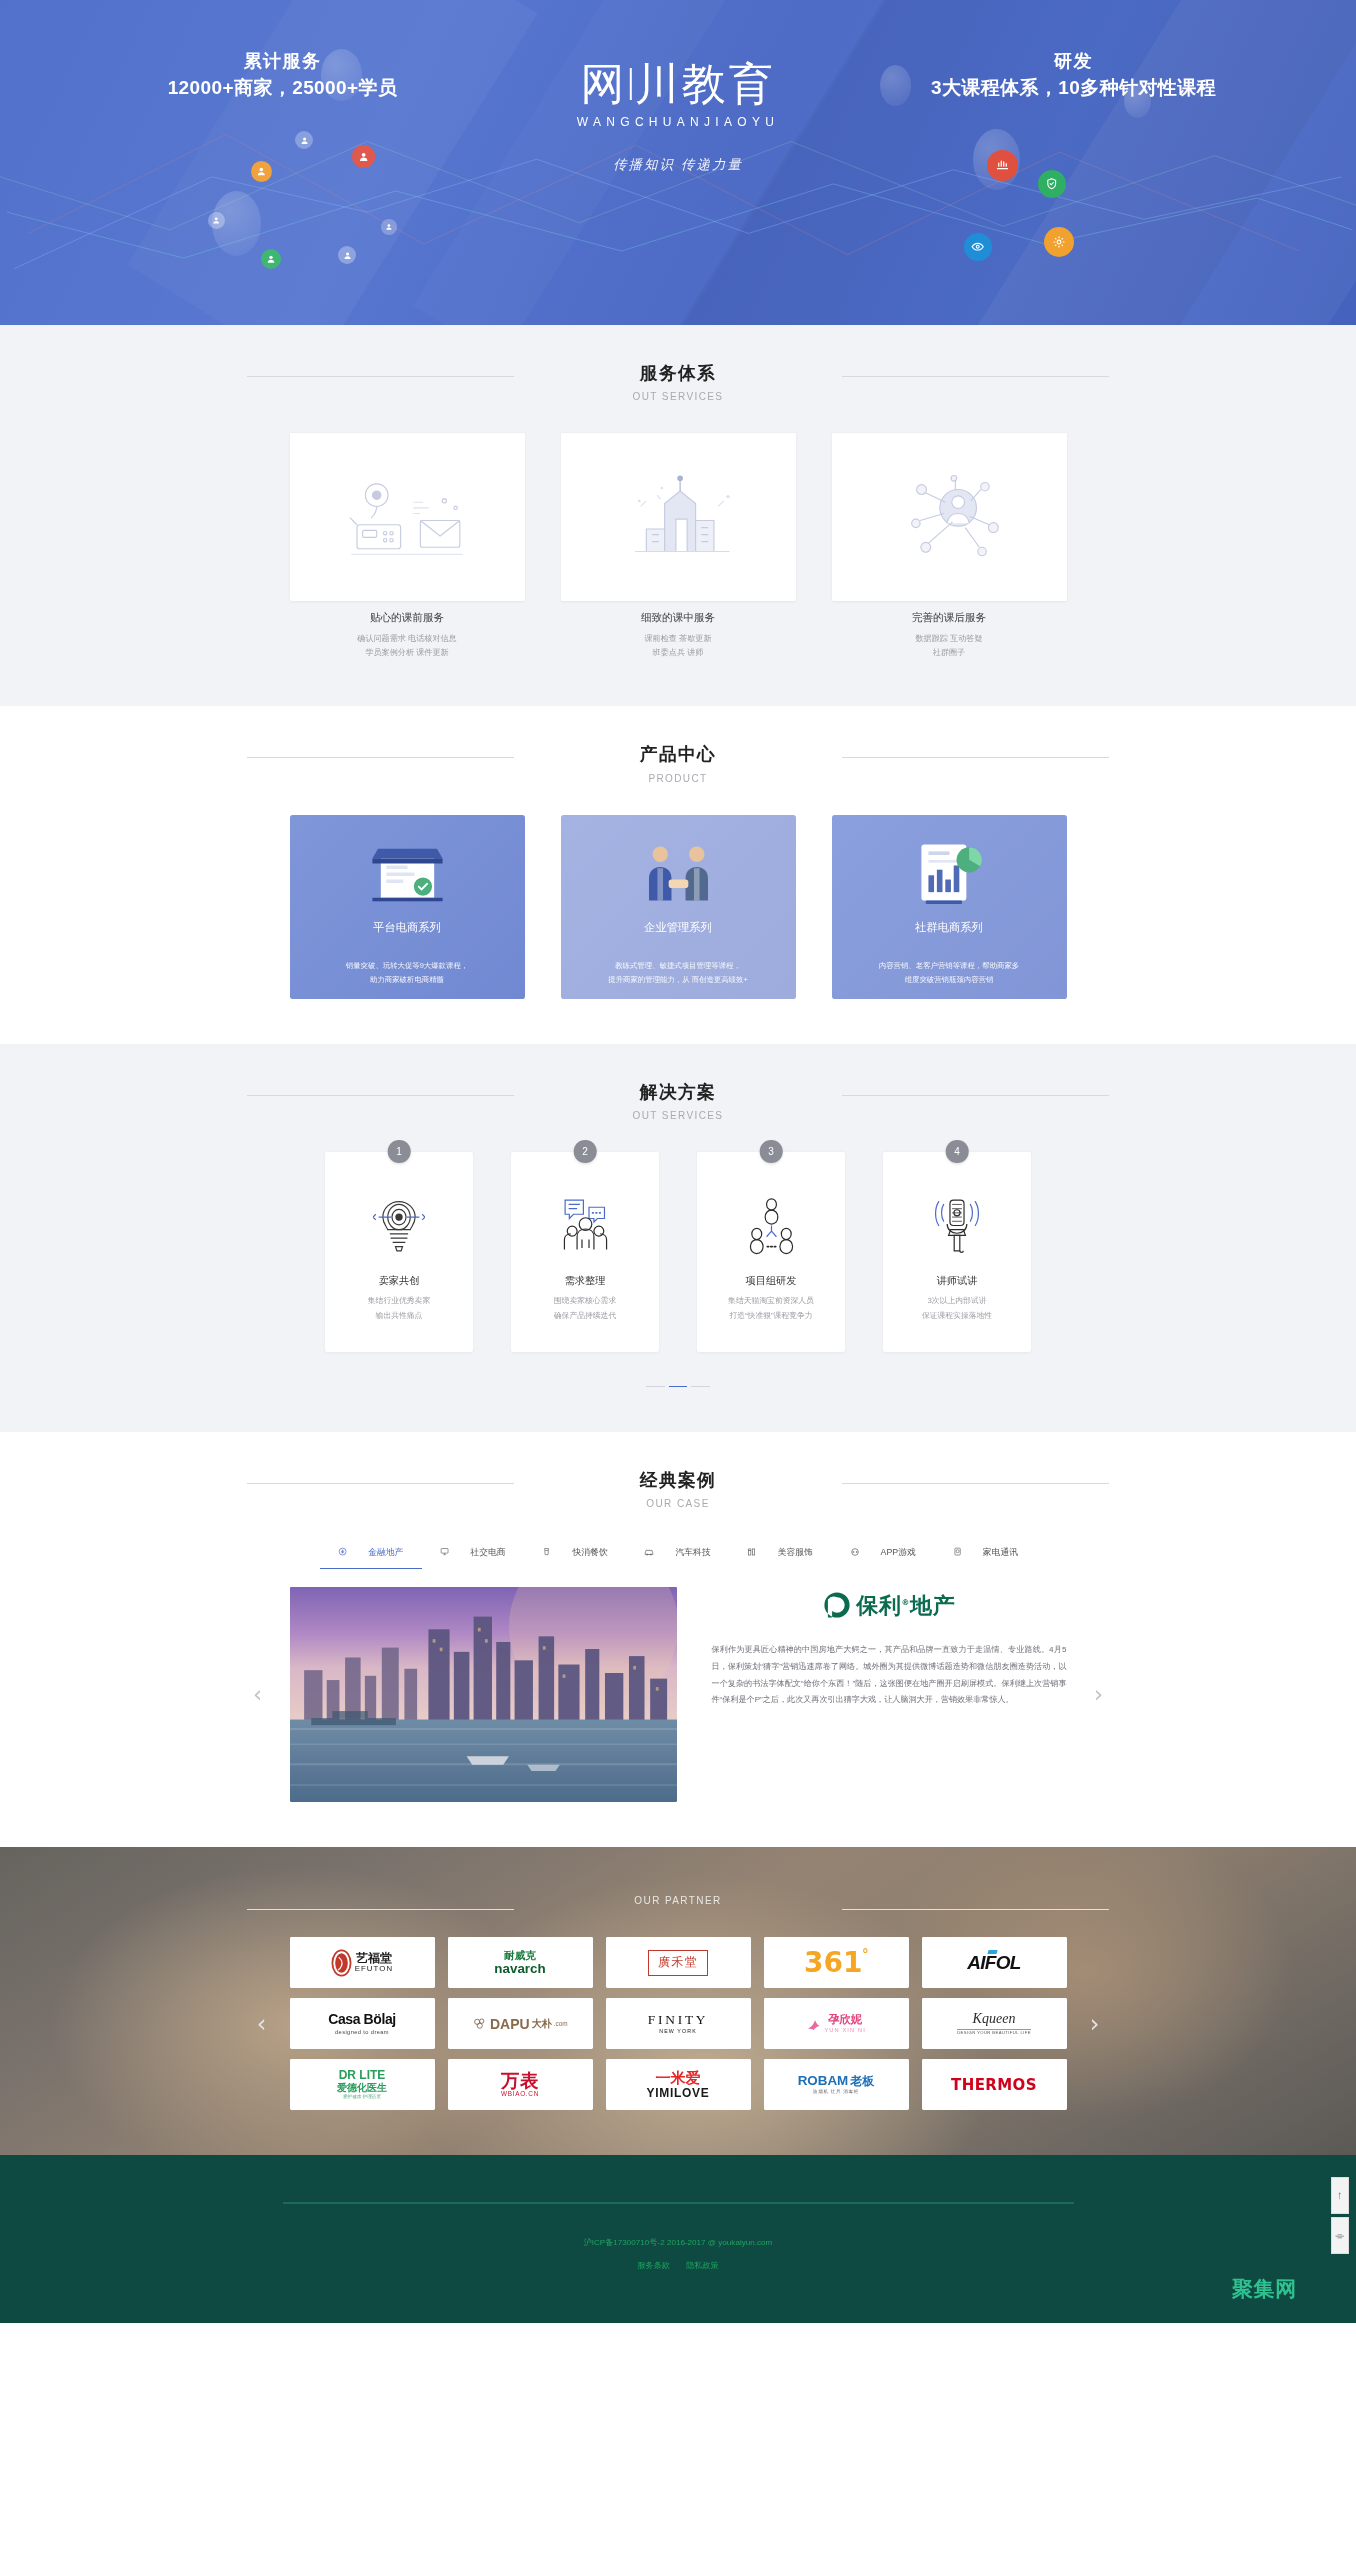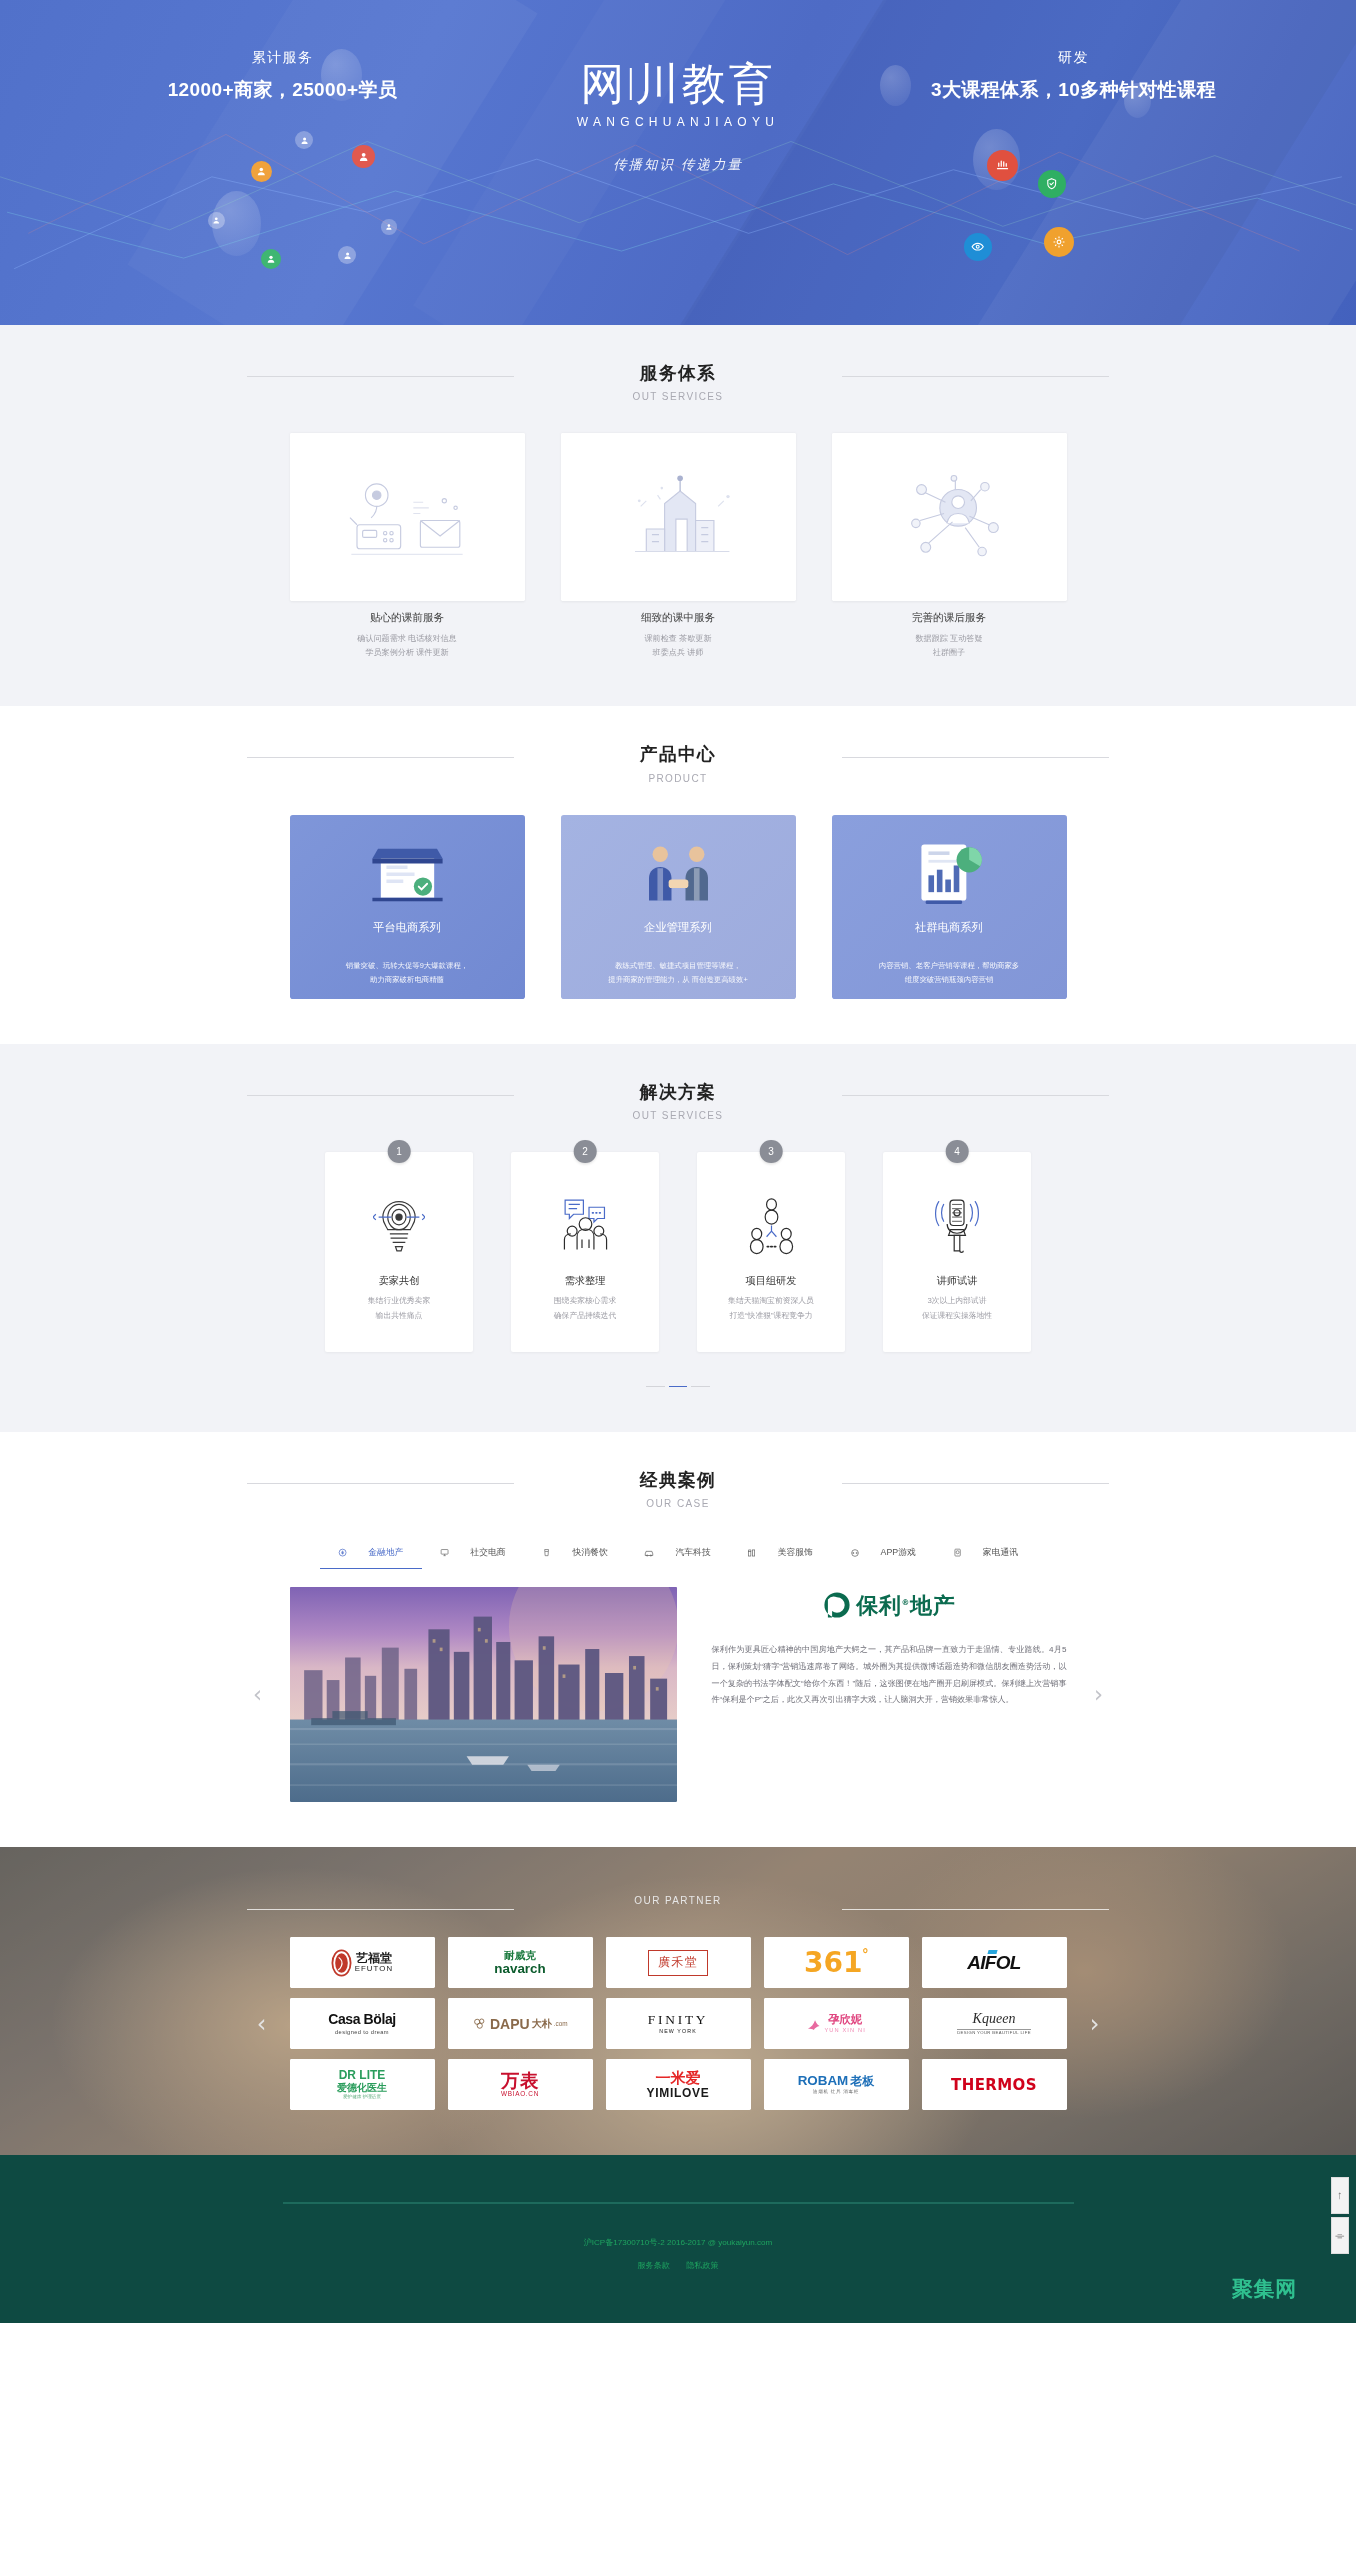--- a/index.html
+++ b/index.html
@@ -28,21 +28,21 @@
     color:#fff; font-size:44px; letter-spacing:2.8px; line-height:1;
     font-family:"DejaVu Sans","Liberation Sans",sans-serif; font-weight:300;
   }
   .logo-cn .bar { display:inline-block; width:2.1px; height:32.5px; background:#fff; margin:0 2.8px; vertical-align:middle; position:relative; top:-2.8px; }
   .logo-en { color:#fff; font-size:12px; letter-spacing:5.3px; margin-top:8.5px; font-weight:400; }
   .logo-slogan { color:rgba(255,255,255,0.92); font-size:13.4px; letter-spacing:2.1px; margin-top:27px; font-style:italic; }
 
   .hero-stat { position:absolute; text-align:center; color:#fff; z-index:6; }
   .hero-stat.left { left:120px; top:49px; width:325px; }
   .hero-stat.right { right:120px; top:49px; width:325px; }
-  .stat-label { font-size:14px; letter-spacing:1.4px; margin-bottom:10px; font-weight:400; }
+  .stat-label { font-size:18px; letter-spacing:1.4px; margin-bottom:2px; font-weight:700; }
   .stat-value { font-size:19px; font-weight:700; letter-spacing:0.4px; white-space:nowrap; }
 
   .net-svg { position:absolute; left:0; top:92px; width:1356px; height:205px; z-index:3; }
   .ncircle { position:absolute; border-radius:50%; display:flex; align-items:center; justify-content:center; z-index:5; color:#fff; }
   .ncircle svg { display:block; }
 
   
   .section { width:1356px; padding:37px 0 45px; }
   .bg-gray { background:#f2f3f7; }
   .bg-white { background:#ffffff; }
@@ -94,21 +94,21 @@
   .sol-ico { height:68px; display:flex; align-items:center; justify-content:center; }
   .sol-title { font-size:10.2px; color:#333; margin-top:14px; }
   .sol-desc { font-size:7.8px; color:#9b9ba3; line-height:1.9; margin-top:6.4px; }
   .dots { display:flex; justify-content:center; gap:4.2px; margin-top:34px; align-items:center; }
   .dots .d { width:18.4px; height:1.4px; background:#d3d4d9; }
   .dots .d.on { background:#4a6bc8; }
 
   
   .case-tabs { display:flex; justify-content:center; gap:0; width:777px; margin:0 auto 18.4px; }
   .case-tab {
-    display:flex; align-items:center; gap:21px; font-size:8.8px; color:#555;
+    display:flex; align-items:flex-start; gap:21px; font-size:8.8px; color:#555;
     padding:6.4px 18.4px 9.2px; cursor:pointer; border-bottom:1.4px solid transparent;
   }
   .case-tab.active { color:#4a6bc8; border-bottom-color:#4a6bc8; }
   .case-body { display:flex; width:777px; margin:0 auto; gap:35px; align-items:flex-start; position:relative; }
   .case-photo {
     width:387px; height:215px; border-radius:1.4px; overflow:hidden; position:relative;
     background:linear-gradient(180deg,#9b7fc4 0%,#b594cd 28%,#d2b3c8 48%,#8fa8bd 66%,#5f7f9e 100%);
   }
   .case-right { flex:1; padding-top:4.2px; }
   .case-logo { display:flex; align-items:flex-start; justify-content:center; gap:5.7px; margin-bottom:21px; }

